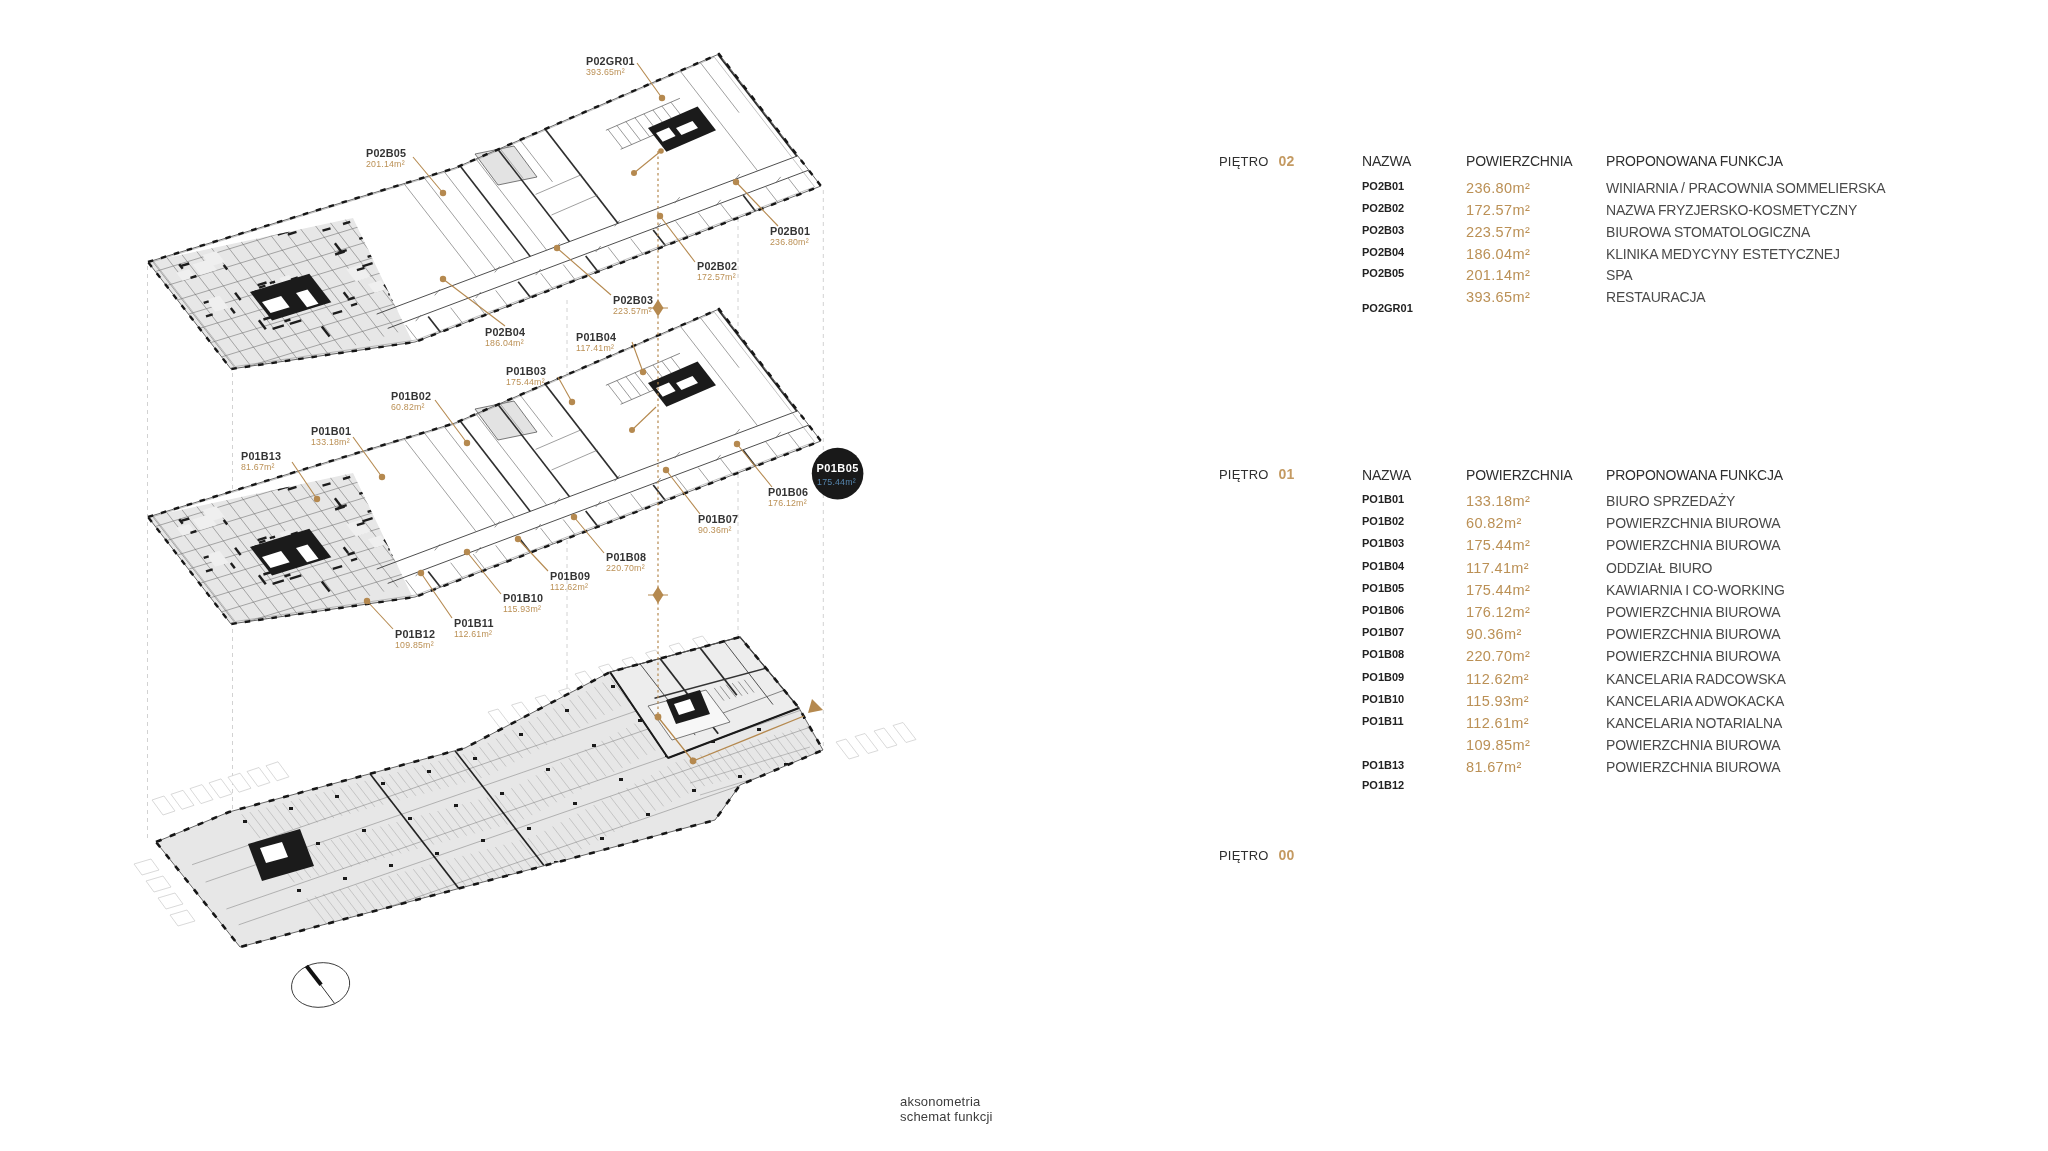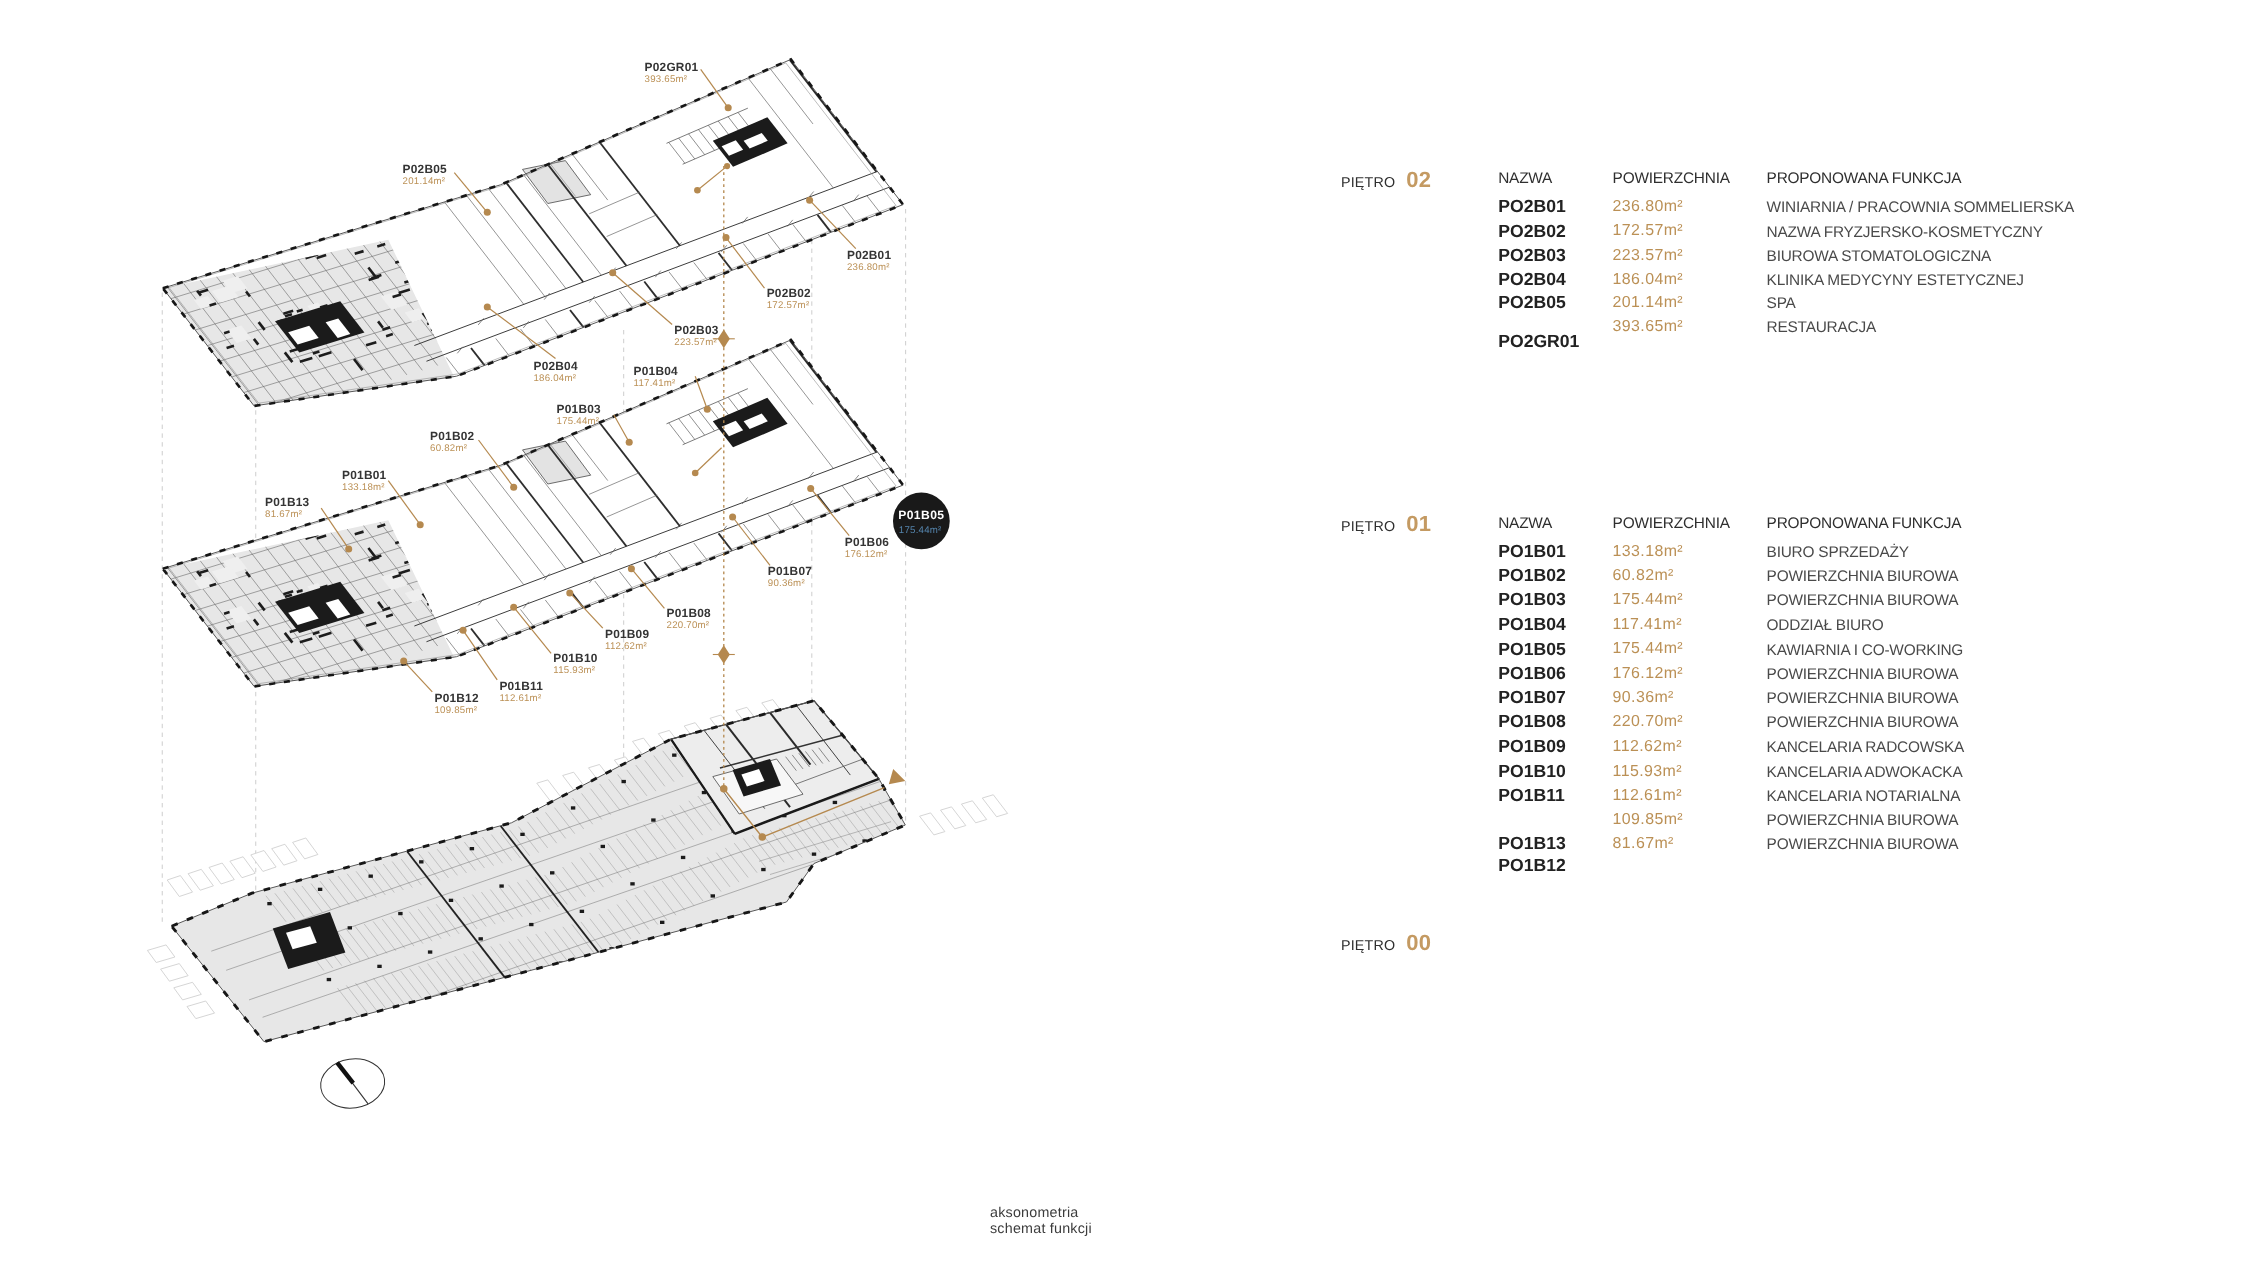--- a/index.html
+++ b/index.html
@@ -1,19 +1,19 @@
 <!DOCTYPE html>
 <html><head><meta charset="utf-8">
 <style>
 html,body{margin:0;padding:0;background:#ffffff;width:2048px;height:1151px;overflow:hidden;}
 body{font-family:"Liberation Sans",sans-serif;position:relative;}
 .pietro{position:absolute;left:1219px;font-size:13px;letter-spacing:0.2px;color:#2f2f2f;}
-.pietro b{color:#c49a62;font-weight:bold;font-size:20px;margin-left:6px;}
+.pietro b{color:#c49a62;font-weight:bold;font-size:14px;margin-left:6px;}
 .hdr{position:absolute;font-size:14px;letter-spacing:-0.2px;color:#2f2f2f;}
-.nm{position:absolute;left:1362px;font-size:16px;letter-spacing:0px;color:#222222;font-weight:bold;}
+.nm{position:absolute;left:1362px;font-size:11px;letter-spacing:0px;color:#222222;font-weight:bold;}
 .ar{position:absolute;left:1466px;font-size:14.5px;letter-spacing:0.35px;color:#bb9055;}
 .fn{position:absolute;left:1606px;font-size:14px;letter-spacing:-0.2px;color:#4a4a4a;}
 .cap{position:absolute;left:900px;width:200px;text-align:left;font-size:13px;color:#3c3c3c;letter-spacing:0.2px;line-height:15px;}
 </style></head>
 <body>
 <svg width="2048" height="1151" viewBox="0 0 2048 1151" style="position:absolute;left:0;top:0">
 <line x1="147.5" y1="266.0" x2="147.5" y2="838.0" stroke="#c6c6c6" stroke-width="0.8" stroke-dasharray="4 4"></line>
 <line x1="232.5" y1="373.0" x2="232.5" y2="940.0" stroke="#c6c6c6" stroke-width="0.8" stroke-dasharray="4 4"></line>
 <line x1="567.0" y1="300.0" x2="567.0" y2="808.0" stroke="#c6c6c6" stroke-width="0.8" stroke-dasharray="4 4"></line>
 <line x1="738.0" y1="210.0" x2="738.0" y2="660.0" stroke="#c6c6c6" stroke-width="0.8" stroke-dasharray="4 4"></line>

